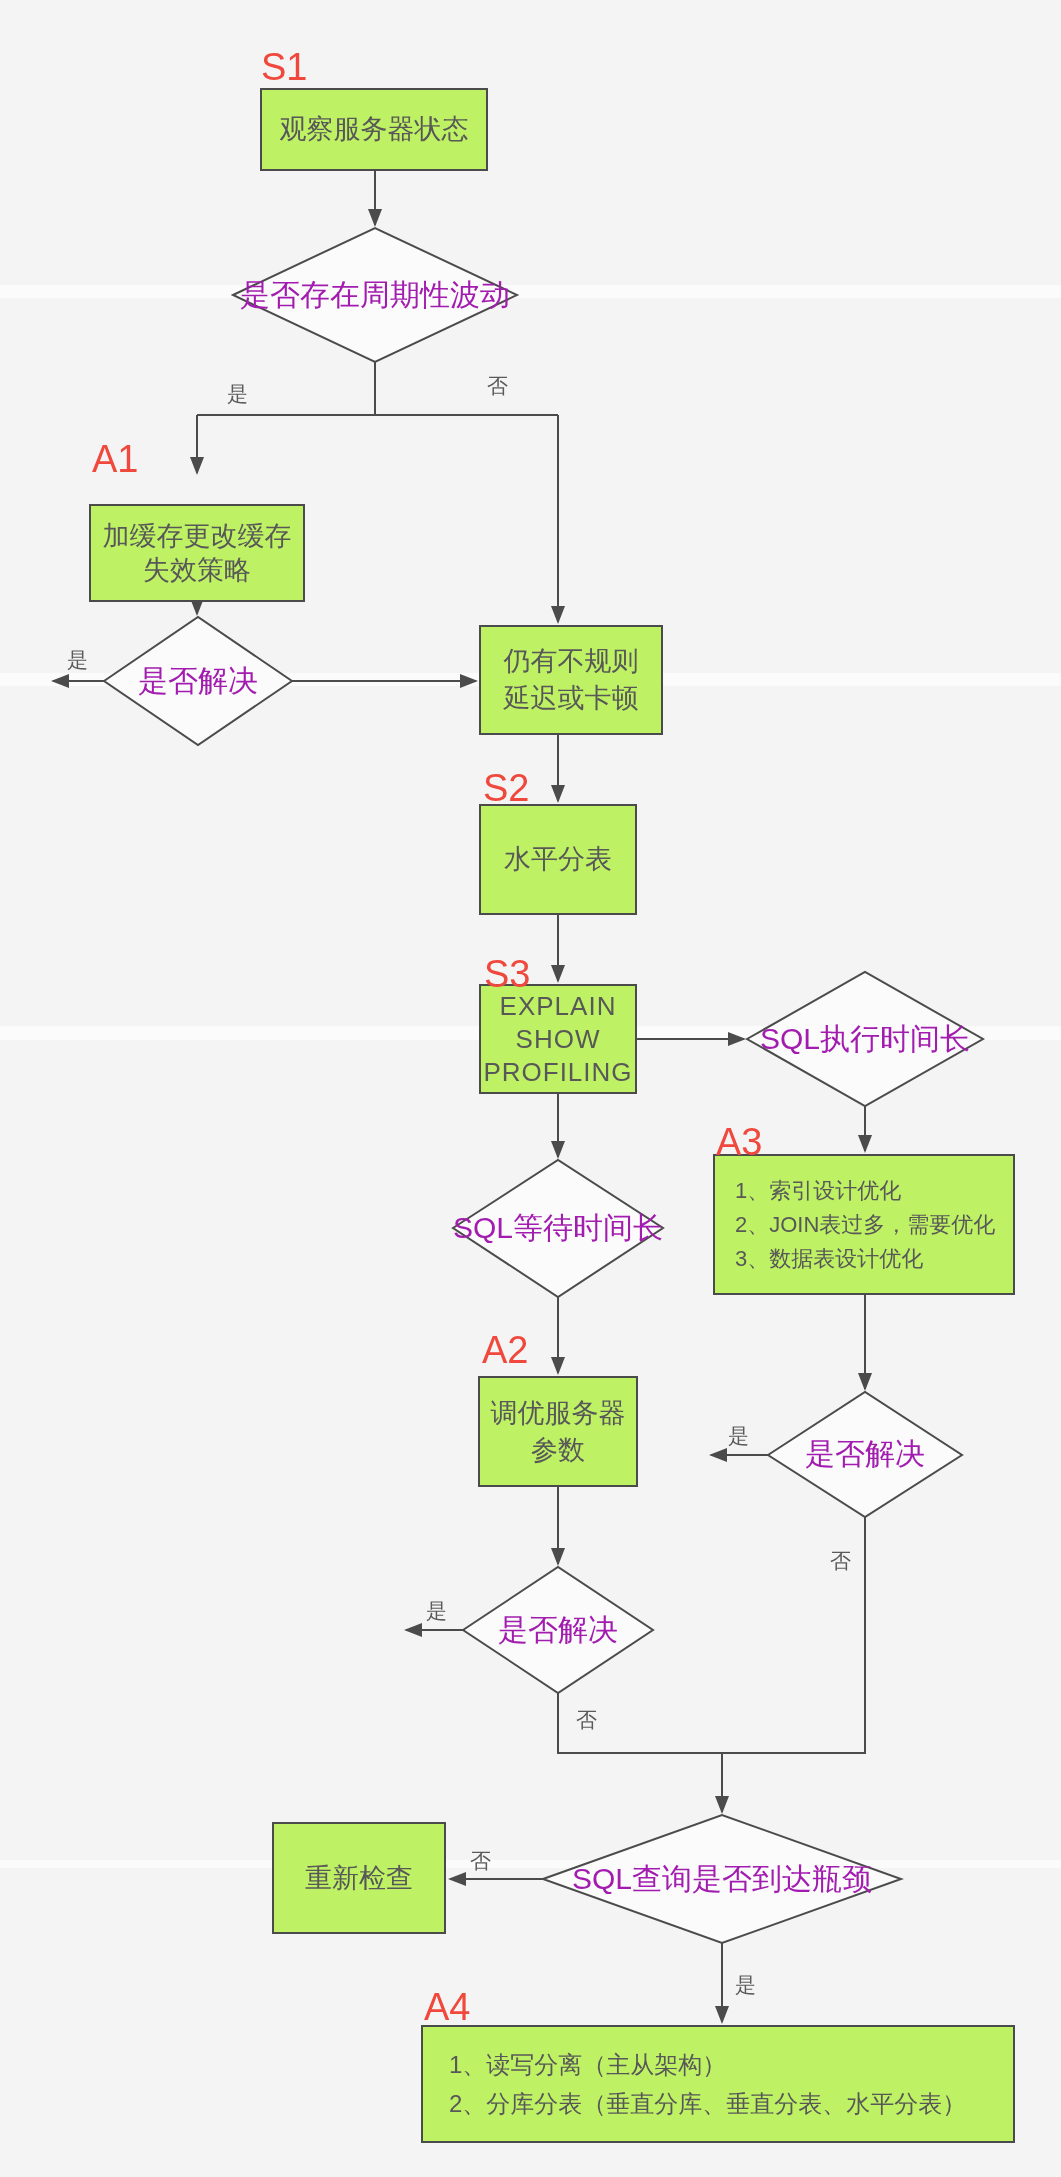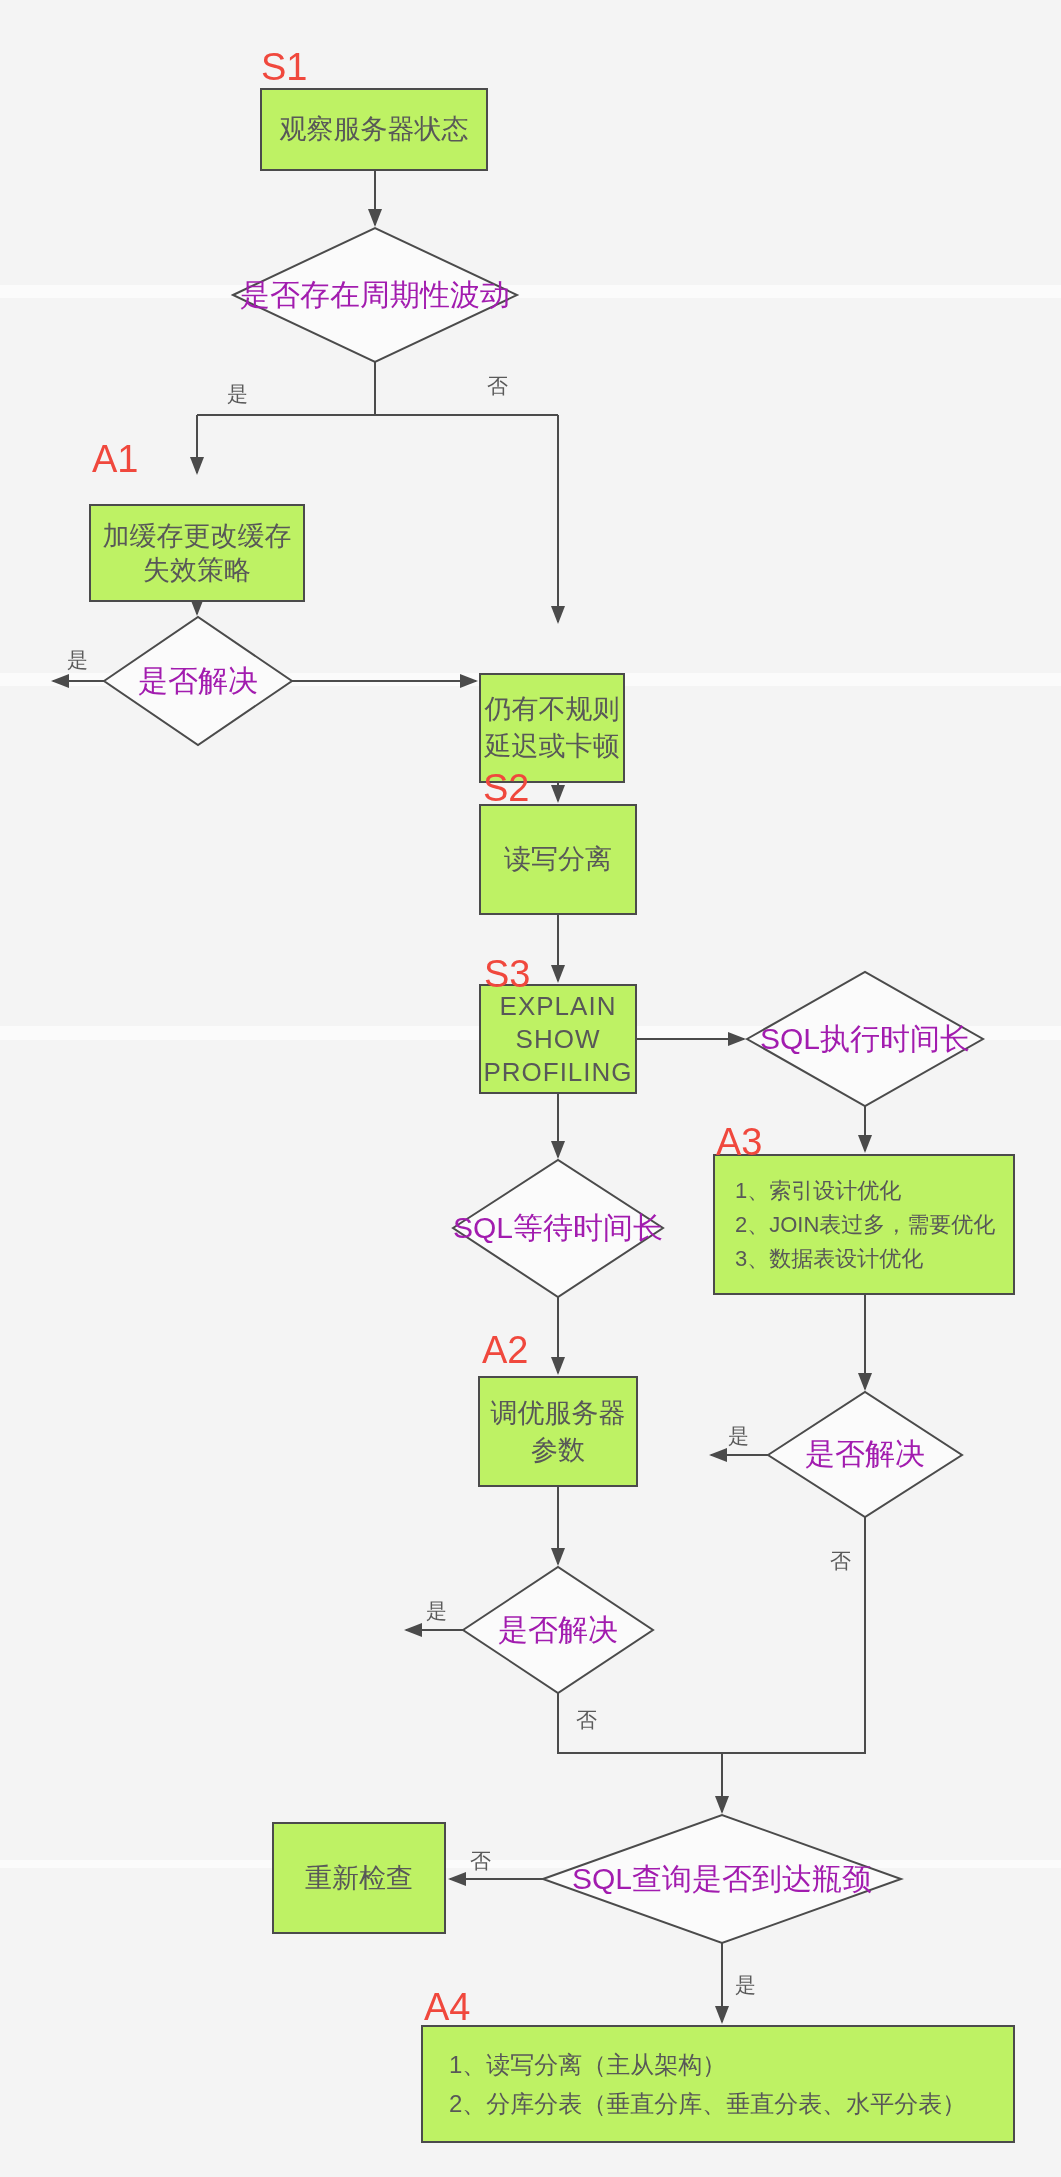--- a/index.html
+++ b/index.html
@@ -78,27 +78,27 @@
 
   <div class="box" style="left:260px;top:88px;width:228px;height:83px;">
     <span class="line">观察服务器状态</span>
   </div>
 
   <div class="box" style="left:89px;top:476px;width:216px;height:98px;margin-top:28px;">
     <span class="line" style="line-height:34px;">加缓存更改缓存</span>
     <span class="line" style="line-height:34px;">失效策略</span>
   </div>
 
-  <div class="box" style="left:479px;top:625px;width:146px;height:110px;margin-top:48px;">
+  <div class="box" style="left:479px;top:625px;width:184px;height:110px;">
     <span class="line">仍有不规则</span>
     <span class="line">延迟或卡顿</span>
   </div>
 
   <div class="box" style="left:479px;top:804px;width:158px;height:111px;">
-    <span class="line">读写分离</span>
+    <span class="line">水平分表</span>
   </div>
 
   <div class="box latin" style="left:479px;top:984px;width:158px;height:110px;">
     <span class="line">EXPLAIN</span>
     <span class="line">SHOW</span>
     <span class="line">PROFILING</span>
   </div>
 
   <div class="box list" style="left:713px;top:1154px;width:302px;height:141px;padding-left:20px;">
     <span class="line">1、索引设计优化</span>

